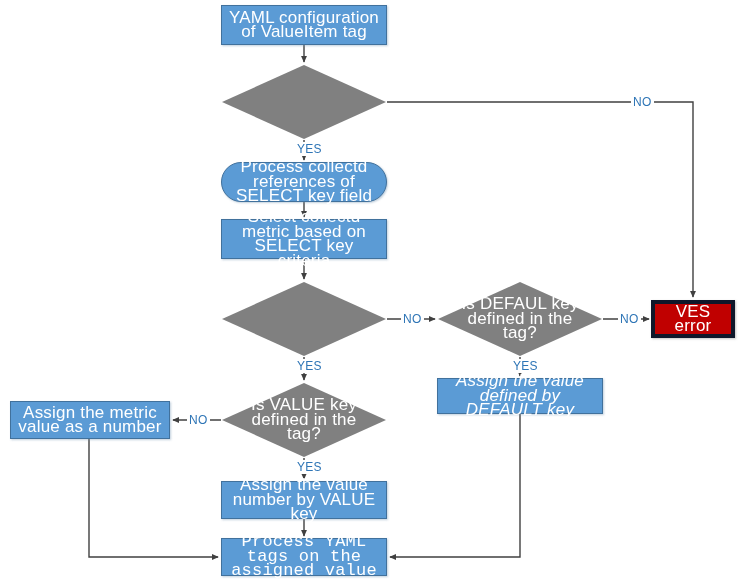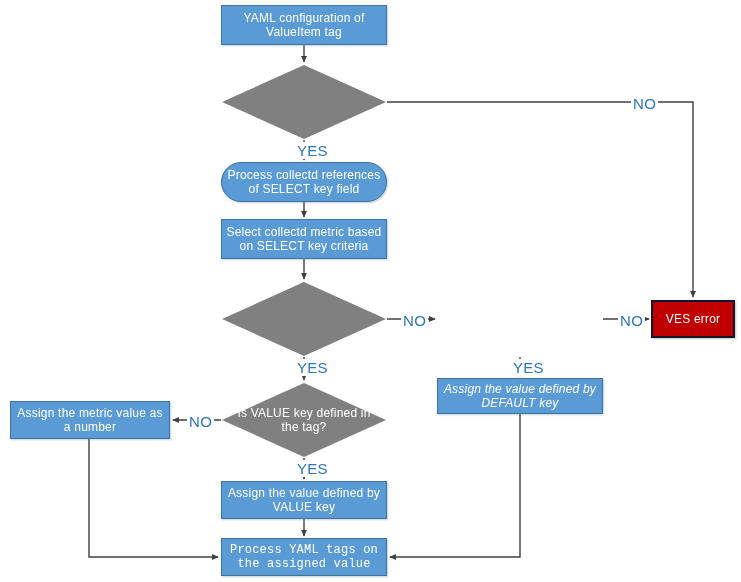--- a/index.html
+++ b/index.html
@@ -22,33 +22,33 @@
     height: 582px;
   }
   .node {
     position: absolute;
     box-sizing: border-box;
     display: flex;
     align-items: center;
     justify-content: flex-start;
     text-align: center;
     color: #ffffff;
-    font-size: 12px;
+    font-size: 17px;
     line-height: 14.5px;
     letter-spacing: 0.2px;
     z-index: 3;
   }
   .process {
     background: #5b9bd5;
     border: 1px solid #41719c;
     box-shadow: 1px 1px 2px rgba(120,150,180,0.45);
   }
   .error {
     background: #c00000;
-    border: 2px solid #0f172a;
+    border: 4px solid #0f172a;
     box-shadow: 1px 1px 2px rgba(140,140,140,0.5);
   }
   .decision {
     background: transparent;
     border: none;
     box-shadow: none;
   }
   .decision .dshape {
     position: absolute;
     left: 0; top: 0;
@@ -63,21 +63,21 @@
   }
   .node .label {
     display: block;
     width: 100%;
     padding: 0 4px;
     box-sizing: border-box;
   }
   .edge-label {
     position: absolute;
     color: #2e75b6;
-    font-size: 15px;
+    font-size: 12px;
     letter-spacing: 0.3px;
     background: #ffffff;
     padding: 0 2px;
     z-index: 4;
     white-space: nowrap;
   }
 </style>
 </head>
 <body>
 
@@ -138,20 +138,26 @@
   <div class="node process" style="left:221px; top:219px; width:166px; height:40px;">
     <span class="label">Select collectd metric based on SELECT key criteria</span>
   </div>
 
   <div class="node decision" style="left:221px; top:281px; width:166px; height:76px;">
     <svg class="dshape" viewBox="0 0 166 76" preserveAspectRatio="none">
       <polygon points="83,1 165,38 83,75 1,38" fill="#808080"></polygon>
     </svg>
   </div>
 
+  <div class="node decision" style="left:437px; top:281px; width:166px; height:76px;">
+    <svg class="dshape" viewBox="0 0 166 76" preserveAspectRatio="none">
+      <polygon points="83,1 165,38 83,75 1,38" fill="#808080"></polygon>
+    </svg>
+    <span class="dlabel">Is DEFAUL key defined in the tag?</span>
+  </div>
 
   <div class="node error" style="left:651px; top:300px; width:84px; height:38px;">
     <span class="label">VES error</span>
   </div>
 
   <div class="node process" style="left:437px; top:378px; width:166px; height:36px;font-style:italic;">
     <span class="label">Assign the value defined by DEFAULT key</span>
   </div>
 
   <div class="node decision" style="left:221px; top:382px; width:166px; height:76px;">
@@ -159,21 +165,21 @@
       <polygon points="83,1 165,38 83,75 1,38" fill="#808080"></polygon>
     </svg>
     <span class="dlabel">Is VALUE key defined in the tag?</span>
   </div>
 
   <div class="node process" style="left:10px; top:401px; width:160px; height:38px;">
     <span class="label">Assign the metric value as a number</span>
   </div>
 
   <div class="node process" style="left:221px; top:481px; width:166px; height:38px;">
-    <span class="label">Assign the value defined by VALUE key</span>
+    <span class="label">Assign the value number by VALUE key</span>
   </div>
 
   <div class="node process" style="left:221px; top:538px; width:166px; height:38px;font-family:Liberation Mono, monospace;">
     <span class="label">Process YAML tags on the assigned value</span>
   </div>
 
   <span class="edge-label" style="left:295px; top:142px;">YES</span>
   <span class="edge-label" style="left:631px; top:95px;">NO</span>
   <span class="edge-label" style="left:401px; top:312px;">NO</span>
   <span class="edge-label" style="left:295px; top:359px;">YES</span>

